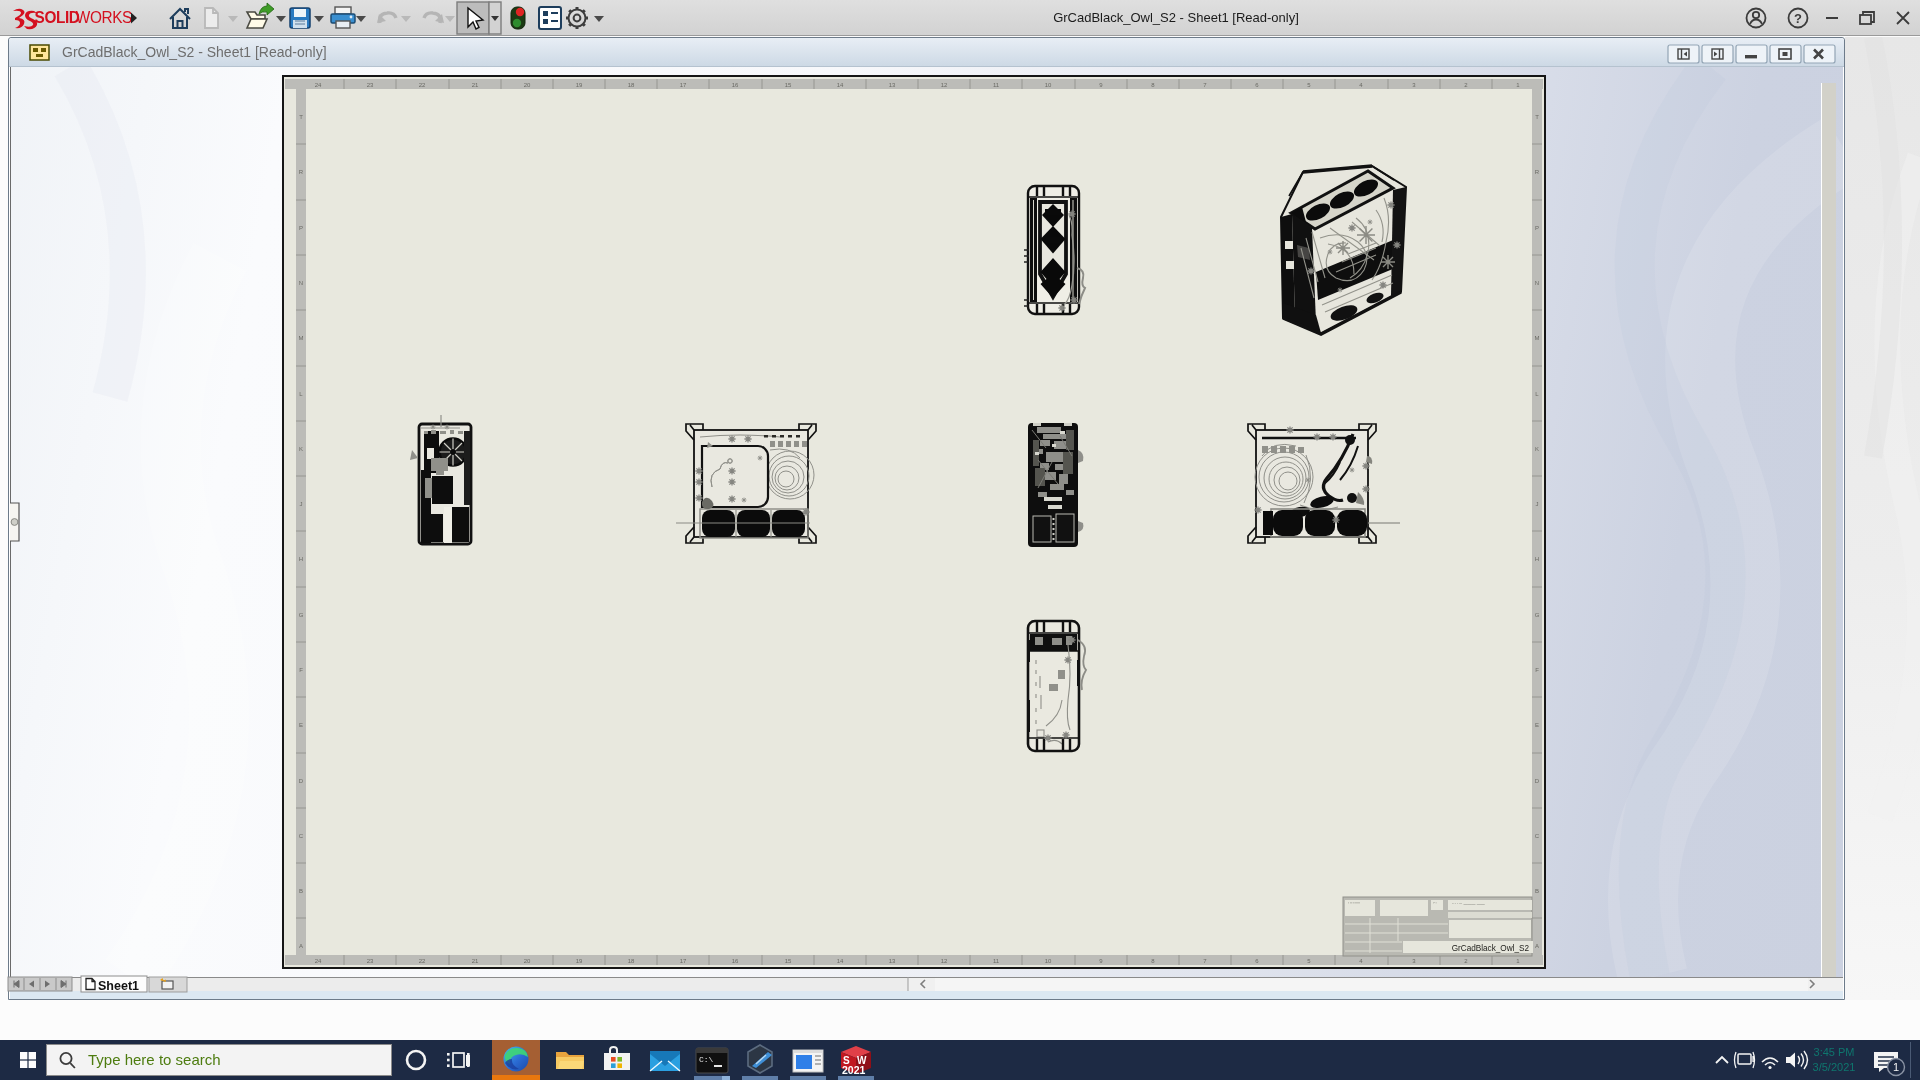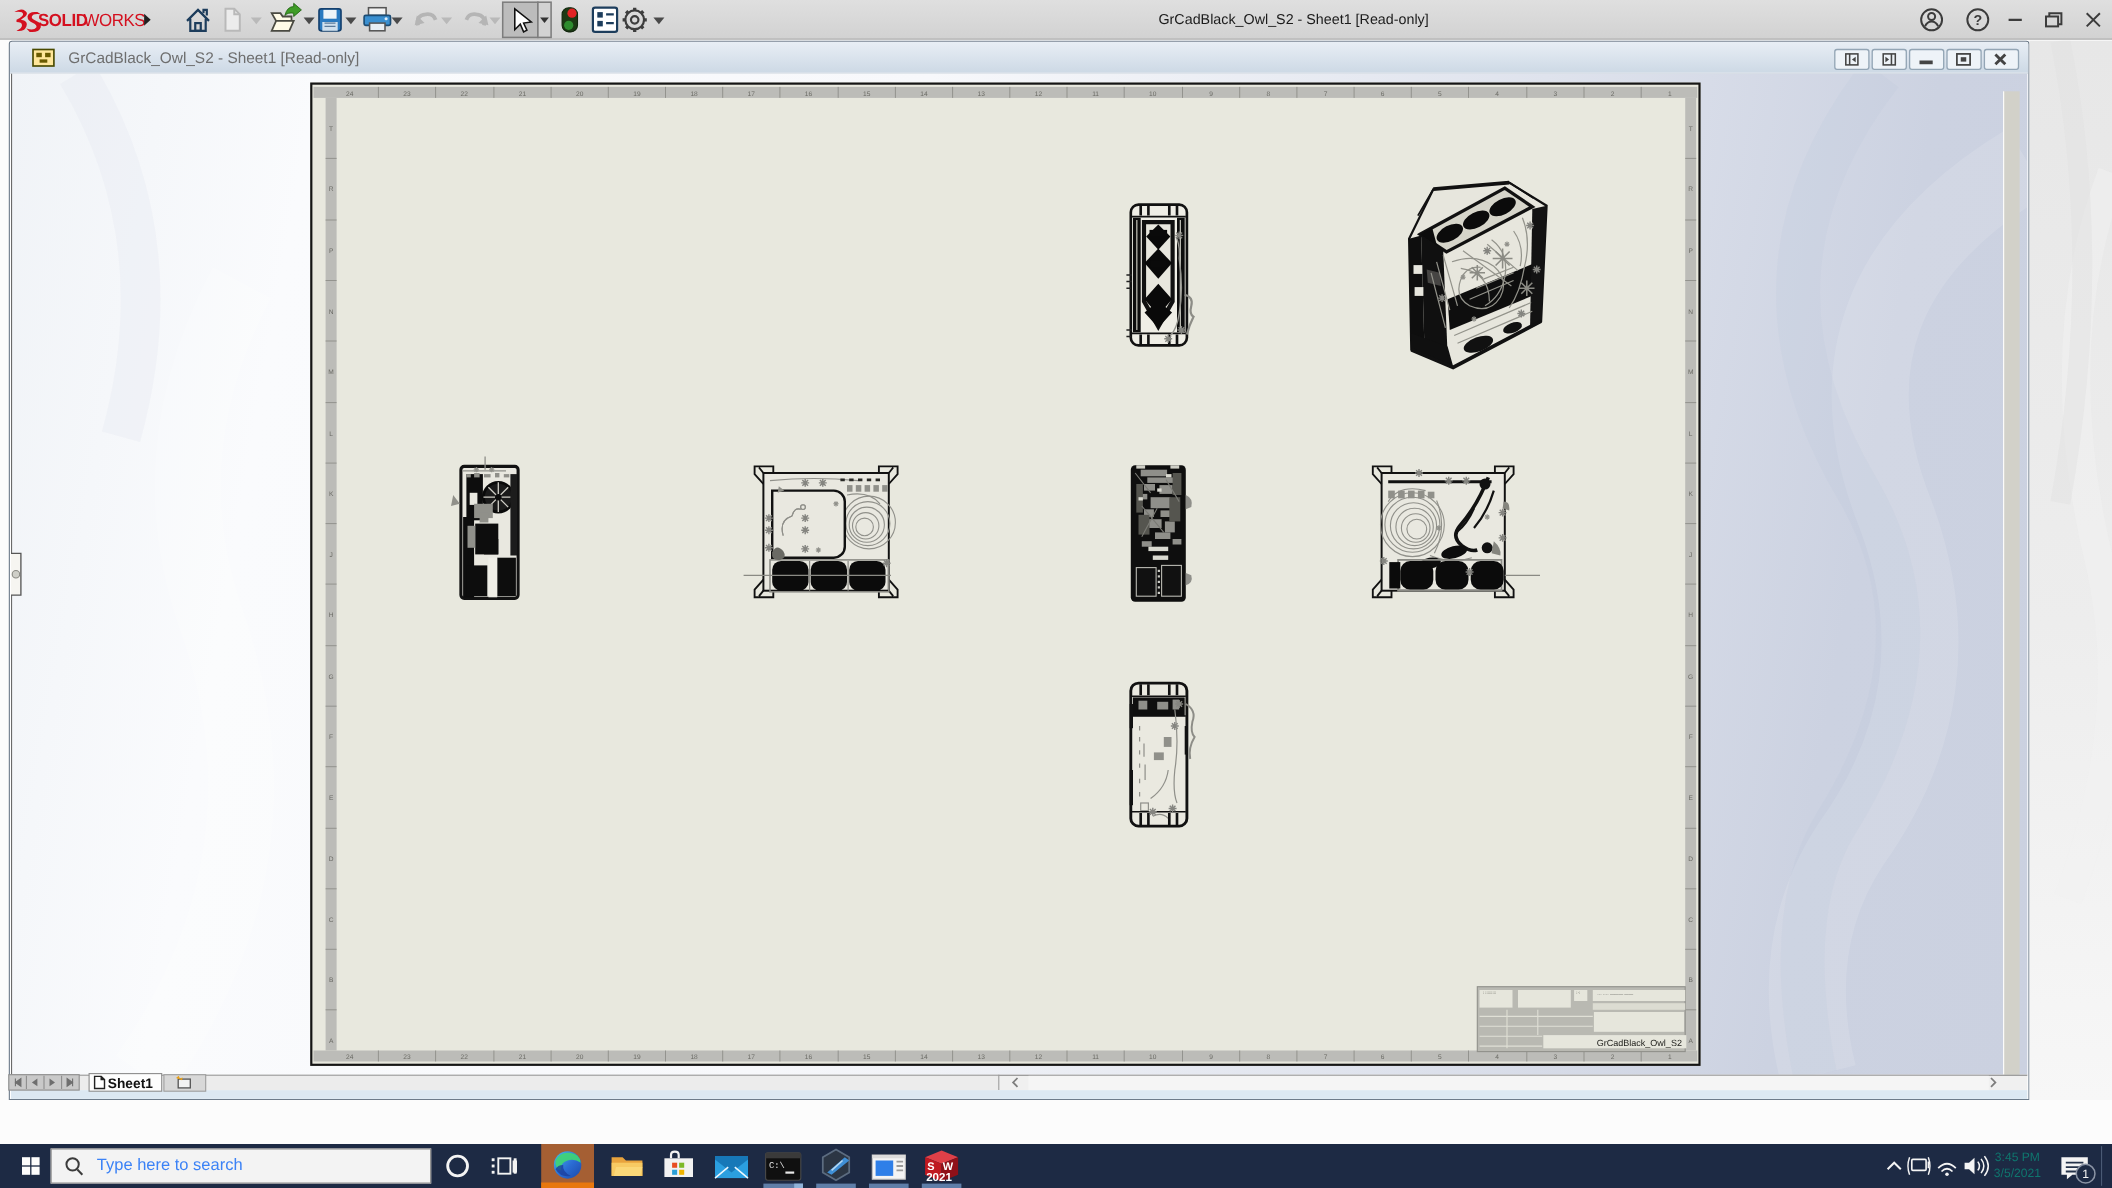--- a/index.html
+++ b/index.html
@@ -28,21 +28,21 @@
 .zb{position:absolute;background:#bcbcb8;}
 
 #vsb{left:1821px;top:83px;width:15px;height:905px;background:#d2d1c9;border-left:1px solid #fff;}
 
 #tabbar{left:10px;top:977px;width:1833px;height:14px;background:#f0f0f0;border-top:1px solid #8a8a8a;}
 #tabstrip2{left:10px;top:991px;width:1833px;height:8px;background:#dce8f2;}
 
 #taskbar{left:0;top:1040px;width:1920px;height:40px;background:#1d2a44;}
 #searchbox{left:46px;top:1044px;width:346px;height:32px;background:#f3f3f3;
 border:1px solid #8a8a8a;}
-#searchtext{left:88px;top:1051px;font-size:15px;color:#3b82f6;}
+#searchtext{left:88px;top:1051px;font-size:15px;color:#4d7c0f;}
 #clock{left:1806px;top:1045px;width:56px;text-align:center;font-size:11px;color:#0f766e;line-height:14.5px;}
 </style>
 </head>
 <body>
 <div id="root">
   <div class="abs" id="toolbar"></div>
   <div class="abs" id="tbtitle">GrCadBlack_Owl_S2 - Sheet1 [Read-only]</div>
   <svg class="abs" id="tbicons" width="1920" height="36" style="left:0;top:0">
 
     <g fill="#d4101f">

